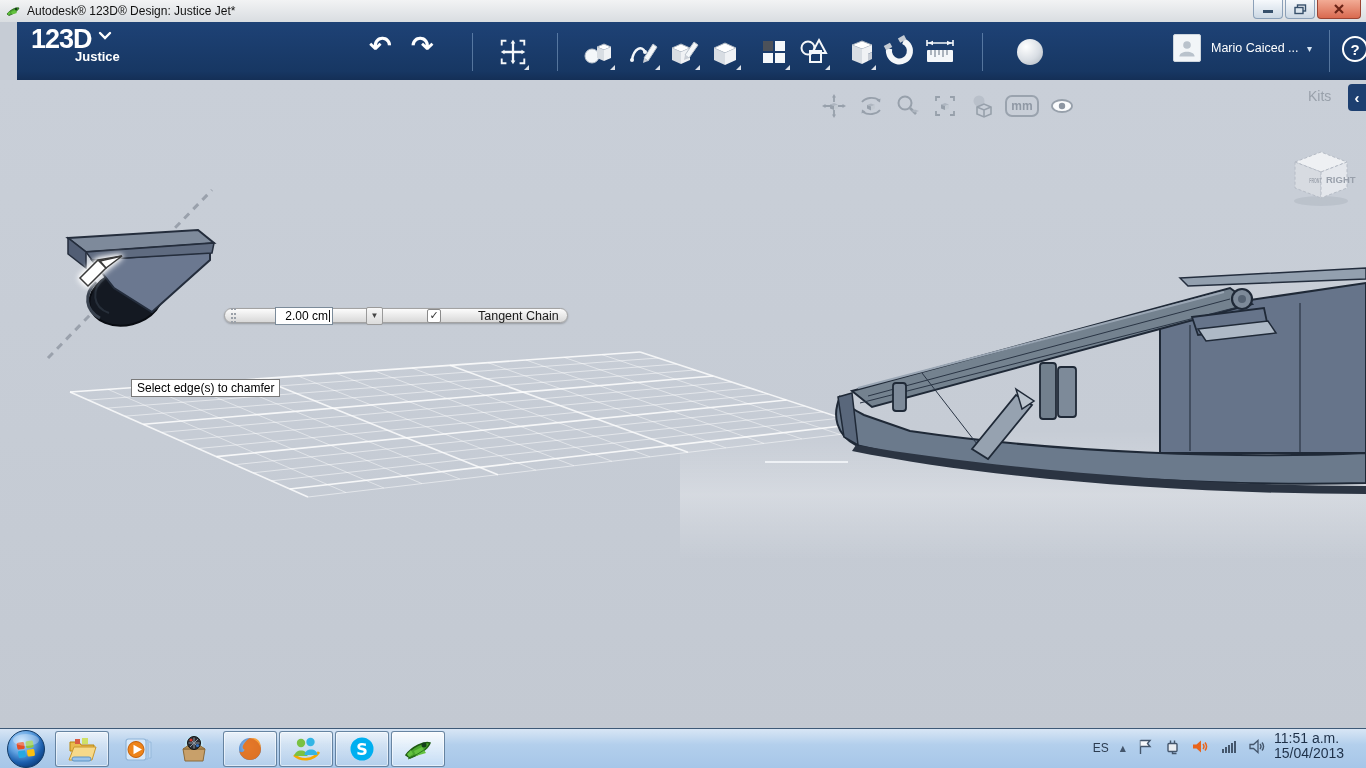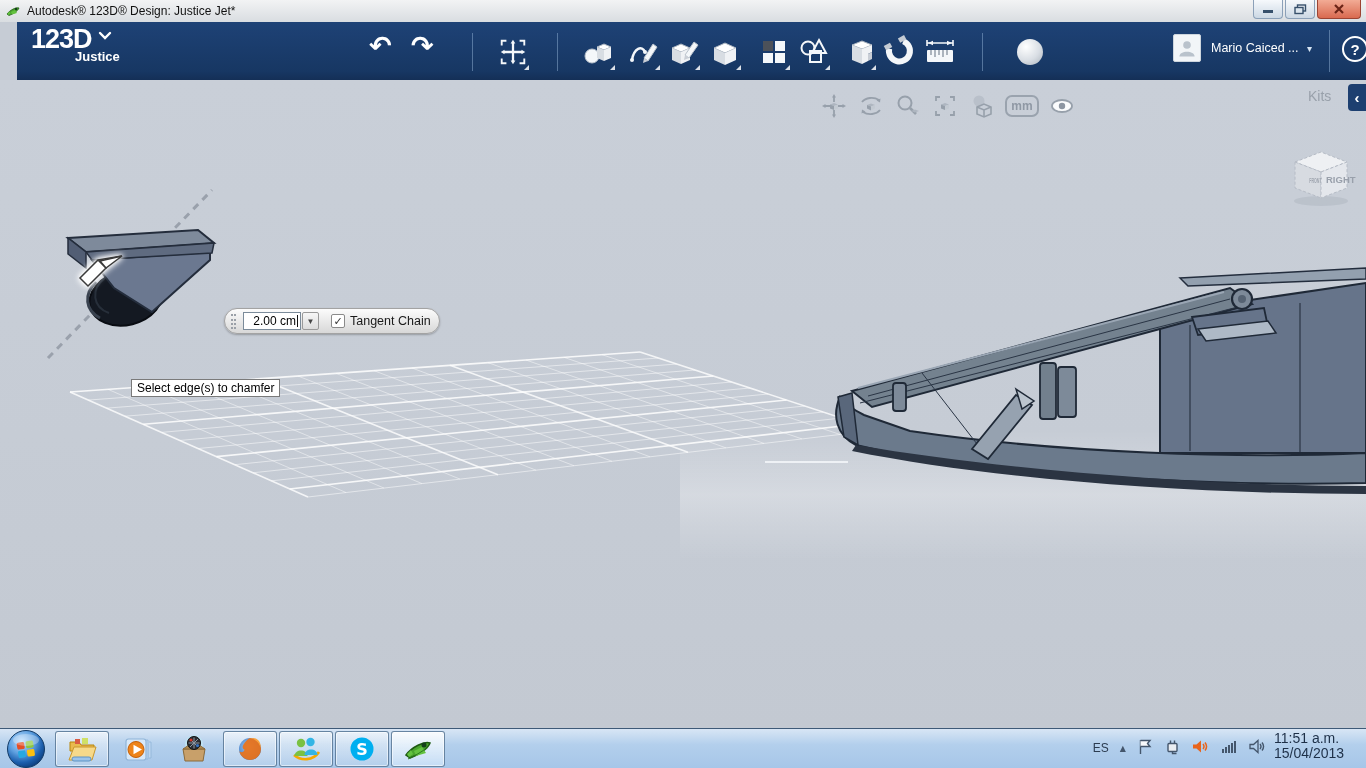--- a/index.html
+++ b/index.html
@@ -49,23 +49,23 @@
   .nav-ico { width:28px; height:28px; display:flex; align-items:center; justify-content:center; }
   #unit-btn { min-width:34px; height:22px; border:2px solid #9aa3ae; border-radius:7px;
     color:#8f98a4; font-size:12px; font-weight:bold; display:flex; align-items:center; justify-content:center; padding:0 3px; }
   #kits-label { left:1308px; top:8px; color:#99a1ab; font-size:14px; font-weight:normal; }
   #panel-toggle { right:0; top:4px; width:18px; height:27px; background:#1d3f70; border-radius:4px 0 0 4px;
     color:#fff; font-size:15px; font-weight:bold; display:flex; align-items:center; justify-content:center; }
   #light-band { left:680px; top:350px; width:686px; height:130px;
     background:linear-gradient(180deg, rgba(255,255,255,0), rgba(255,255,255,.28) 50%, rgba(255,255,255,0)); }
 
   
-  #chamfer-bar { left:224px; top:228px; height:26px; display:flex; align-items:center;
+  #chamfer-bar { left:224px; top:228px; height:15px; display:flex; align-items:center;
     background:linear-gradient(#fcfcfc,#d8d8d8); border:1px solid #a3a3a3; border-radius:13px;
-    padding:0 8px 0 6px; box-shadow:0 1px 2px rgba(0,0,0,.25); }
+    padding:0 8px 0 6px; box-shadow:0 1px 2px rgba(0,0,0,.25);gap:32px; }
   #chamfer-bar .dots { width:5px; height:15px; border-left:2px dotted #9aa0a8; border-right:2px dotted #9aa0a8; margin-right:7px; }
   #chamfer-value { width:58px; height:18px; background:#fff; border:1px solid #7b8b9a;
     font-size:12px; color:#000; display:flex; align-items:center; justify-content:flex-end; padding-right:2px; }
   #chamfer-value .caret-bar { width:1px; height:12px; background:#111; margin-left:1px; }
   #chamfer-drop { width:17px; height:18px; margin-left:1px; background:linear-gradient(#f7f7f7,#dcdcdc);
     border:1px solid #9a9a9a; border-radius:2px; font-size:8px; color:#444;
     display:flex; align-items:center; justify-content:center; }
   #tangent-box { width:14px; height:14px; background:#fff; border:1px solid #8a8a8a; border-radius:2px;
     margin:0 5px 0 12px; display:flex; align-items:center; justify-content:center;
     font-size:11px; color:#333; font-family:"DejaVu Sans",sans-serif; }

